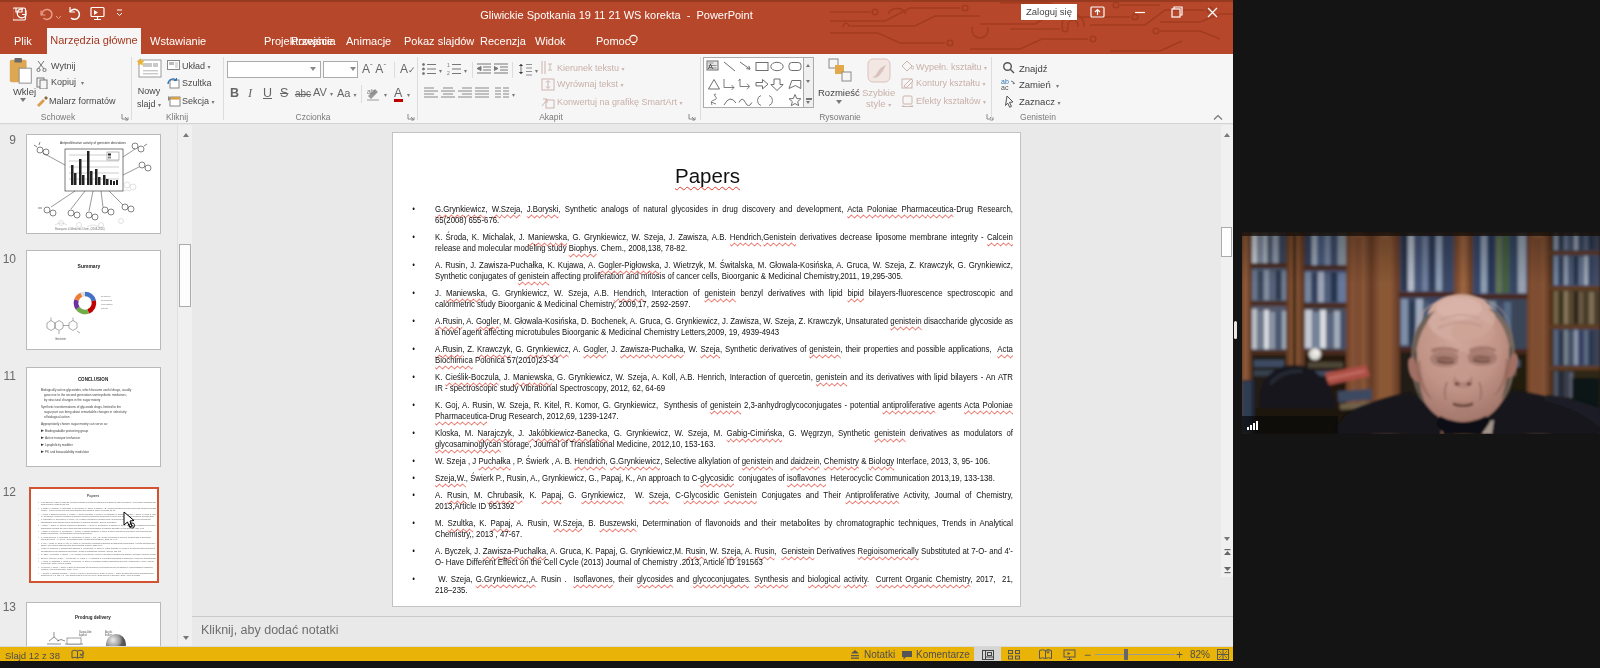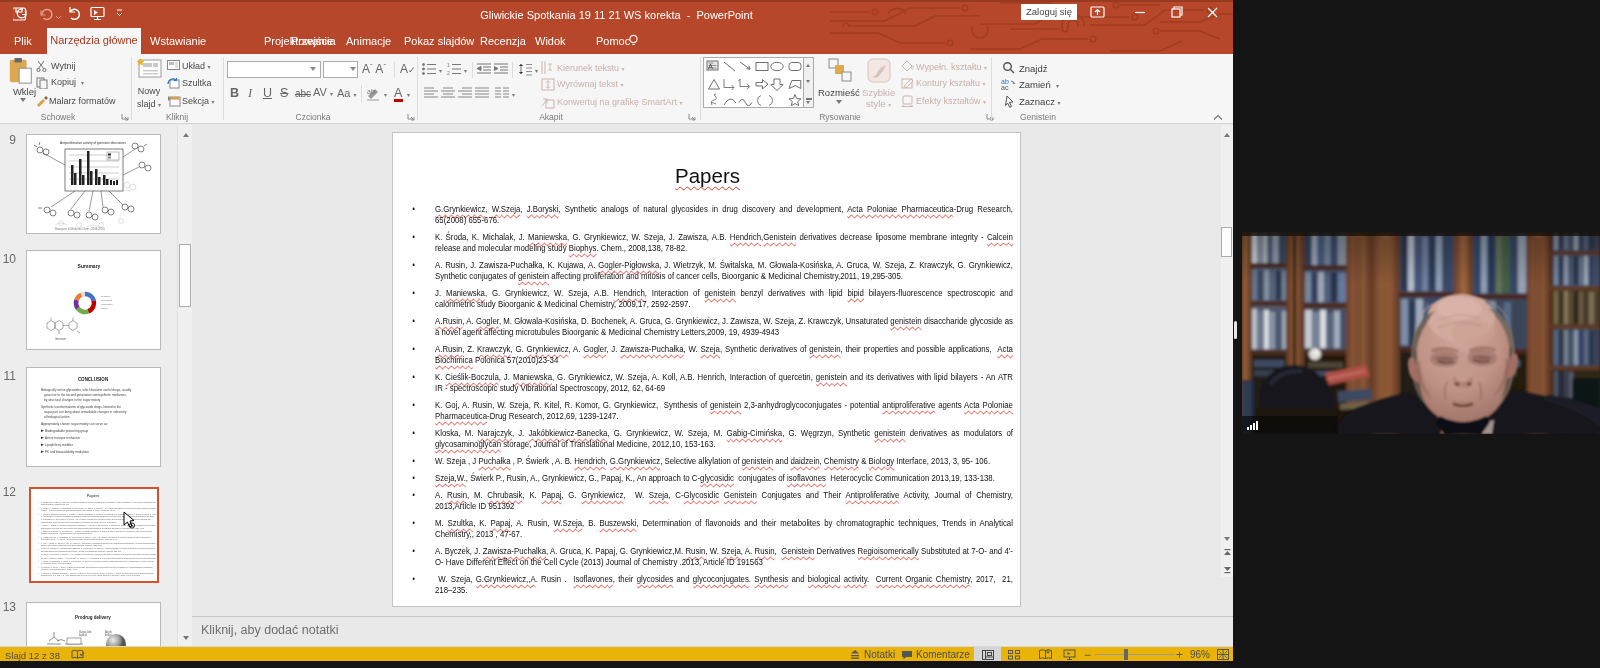--- a/index.html
+++ b/index.html
@@ -722,21 +722,21 @@
           <g fill="none" stroke="#555">
             <rect x="1" y="1" width="11" height="7"></rect>
             <path d="M6.5 8 v2 M4 10.5 h5"></path>
             <path d="M4.5 3 l3 1.5 -3 1.5 z" fill="#555" stroke="none"></path>
           </g>
         </svg>
       <div class="abs" style="left:1084px;top:1px;font-size:12px;color:#555;">−</div>
       <div class="abs" style="left:1095px;top:7px;width:80px;height:1px;background:#9a9a9a;"></div>
       <div class="abs" style="left:1124px;top:2px;width:4px;height:11px;background:#666;"></div>
       <div class="abs" style="left:1176px;top:1px;font-size:12px;color:#555;">+</div>
-      <div class="abs" style="left:1190px;top:2px;font-size:10px;">96%</div>
+      <div class="abs" style="left:1190px;top:2px;font-size:10px;">82%</div>
       <svg class="abs" style="left:1217px;top:2px" width="12" height="11" viewBox="0 0 12 11">
           <g fill="none" stroke="#555">
             <rect x=".5" y=".5" width="11" height="10"></rect>
             <path d="M6 .5 v10 M.5 5.5 h11"></path>
             <path d="M2 2 l2.5 2.5 M10 2 l-2.5 2.5 M2 9 l2.5 -2.5 M10 9 l-2.5 -2.5" stroke-width=".8"></path>
           </g>
         </svg>
     </div>
   </div>
   <div id="video">

